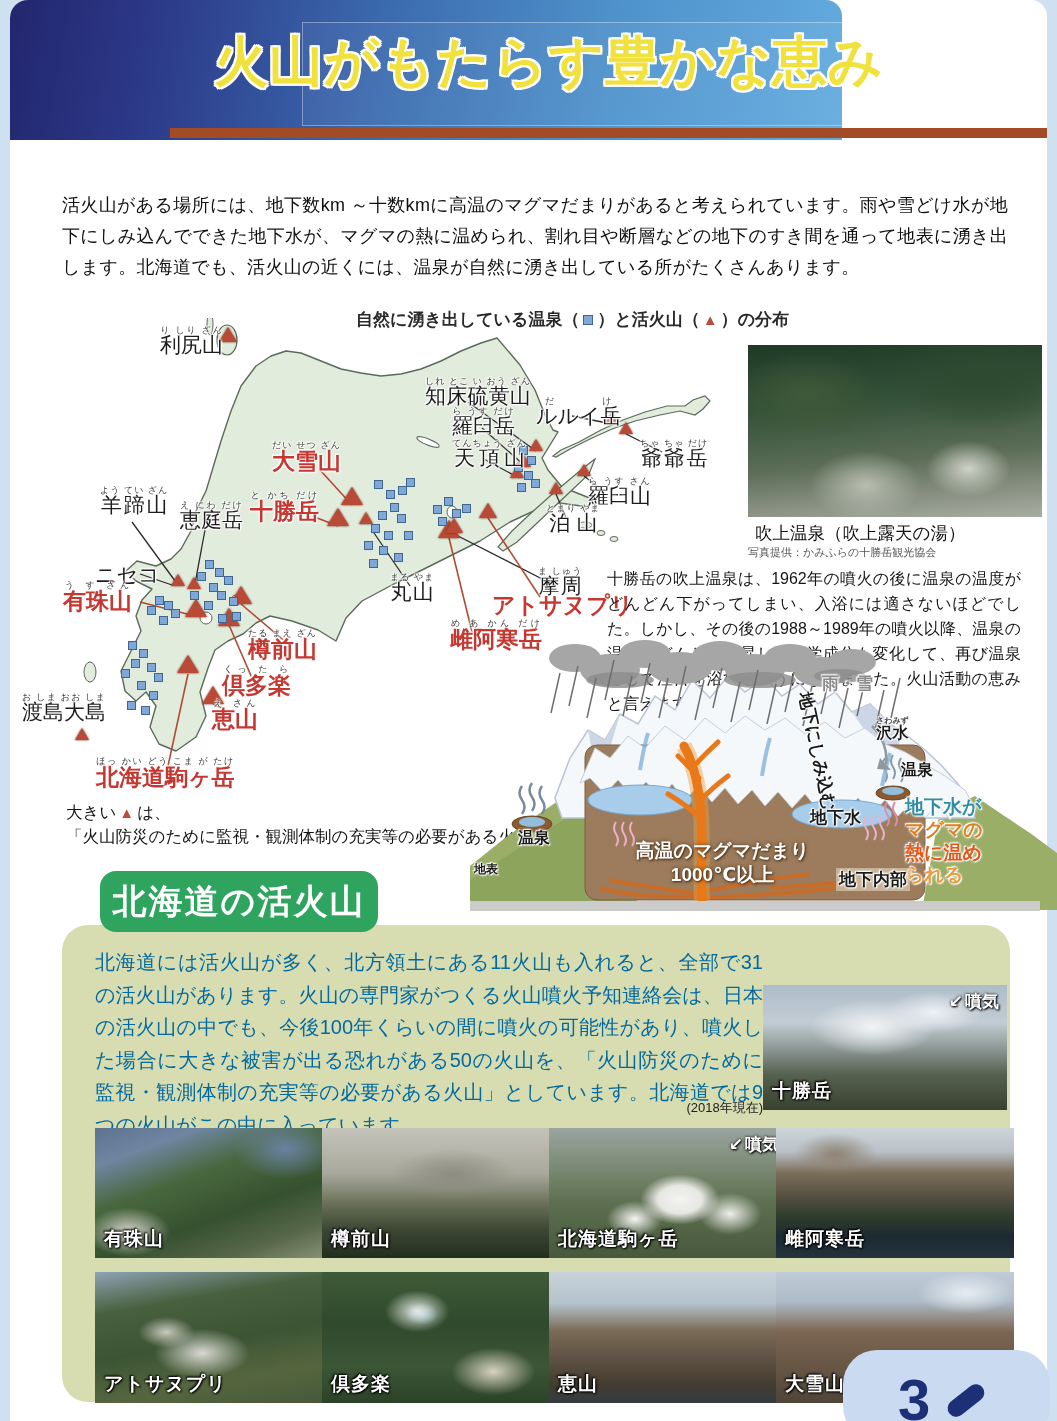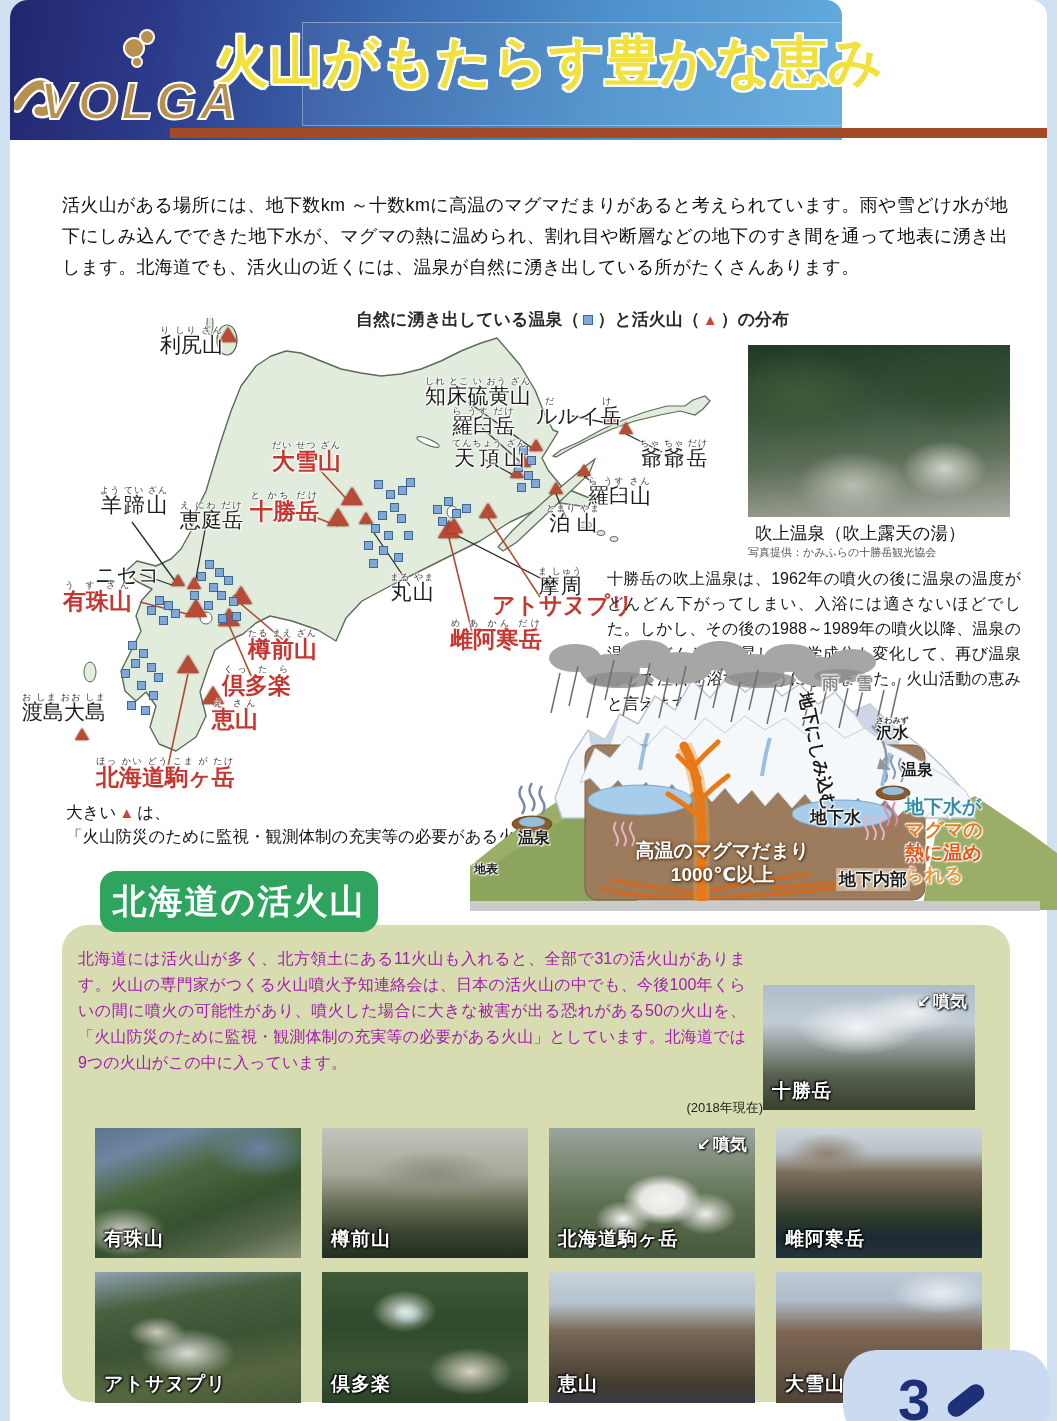--- a/index.html
+++ b/index.html
@@ -38,21 +38,21 @@
   .blk{font-size:21px;color:#1c1c1c;font-weight:500;}
   .red{font-size:23px;color:#c53832;font-weight:700;}
   .tri{position:absolute;width:0;height:0;border-style:solid;border-color:transparent;filter:drop-shadow(0 0 1px #6e2518);}
   .triL{border-width:0 11px 18px 11px;border-bottom-color:#b94a36;}
   .triM{border-width:0 9px 15px 9px;border-bottom-color:#b94a36;}
   .triS{border-width:0 7px 12px 7px;border-bottom-color:#b94a36;}
   .sq{position:absolute;width:7px;height:7px;background:#7fa8d9;border:1px solid #3f668f;}
   .map-note{position:absolute;left:66px;top:801px;font-size:16.5px;color:#141414;line-height:1.45;}
 
   
-  .ph{position:absolute;overflow:hidden;}
+  .ph{position:absolute;overflow:hidden;padding-left:32px;}
   .ph-onsen{left:748px;top:345px;width:262px;height:172px;
     background:
       radial-gradient(60px 40px at 75% 72%, #cfd2c8 0%, rgba(207,210,200,0) 70%),
       radial-gradient(80px 50px at 40% 82%, #b8bdb0 0%, rgba(184,189,176,0) 70%),
       radial-gradient(100px 60px at 20% 30%, #3f5a38 0%, rgba(63,90,56,0) 75%),
       radial-gradient(120px 70px at 80% 20%, #2e4a30 0%, rgba(46,74,48,0) 75%),
       linear-gradient(175deg,#1f3a26 0%,#35523a 35%,#5d6e58 65%,#8a9284 85%,#a9ada1 100%);}
   .onsen-cap{position:absolute;left:755px;top:521px;font-size:17.5px;color:#111;white-space:nowrap;}
   .onsen-credit{position:absolute;left:748px;top:545px;width:262px;text-align:left;font-size:11px;color:#555;}
 
@@ -75,21 +75,21 @@
   .surface-lab{left:474px;top:861px;font-size:12px;font-weight:bold;}
   .magma-lab{position:absolute;left:620px;top:839px;width:205px;text-align:center;font-size:19px;font-weight:bold;
              color:#fff;line-height:1.25;text-shadow:0 0 4px #5a3c20,1px 1px 2px #4a3018;}
   .under-lab{left:836px;top:868px;font-size:17px;font-weight:600;background:rgba(222,208,184,.65);padding:0 3px;}
   .grey-band{position:absolute;left:470px;top:901px;width:570px;height:10px;background:#cbcbcb;}
 
   
   .badge{position:absolute;left:100px;top:871px;width:278px;height:61px;background:#2fa45f;border-radius:16px;
          color:#fff;font-size:34px;font-weight:bold;text-align:center;line-height:61px;letter-spacing:2px;}
   .panel{position:absolute;left:62px;top:925px;width:948px;height:477px;background:#d7ddb0;border-radius:26px;}
-  .panel-body{position:absolute;left:78px;top:946px;width:668px;font-size:16px;line-height:1.63;color:#a21caf;
+  .panel-body{position:absolute;left:95px;top:946px;width:668px;font-size:20px;line-height:1.63;color:#0369a1;
               text-align:justify;}
   .asof{position:absolute;left:615px;top:1099px;width:148px;text-align:right;font-size:13px;color:#222;}
   .pcap{position:absolute;left:9px;bottom:6px;color:#fff;font-weight:bold;font-size:19px;letter-spacing:1px;
         text-shadow:0 0 3px #000,1px 1px 2px #000,-1px -1px 2px #000;}
   .steam-lab{position:absolute;right:8px;top:5px;color:#fff;font-weight:bold;font-size:17px;
              text-shadow:0 0 3px #000,1px 1px 2px #000;}
   .arrow-sw{font-weight:bold;margin-right:2px;}
   .arrow-sw::before{content:"↙";}
 
   .ph-tokachi{left:763px;top:985px;width:212px;height:125px;
@@ -143,30 +143,20 @@
 </head>
 <body>
 
 <div class="stage">
   <div class="page"></div>
 
   <div class="header">
     <div class="title-box"></div>
     <div class="main-title">火山がもたらす豊かな恵み</div>
     <div class="brown-bar"></div>
-    <div class="logo">
-      <svg width="235" height="108" viewBox="0 0 235 108">
-        <path d="M3,80 C16,58 27,54 35,64 C43,75 36,88 25,85" fill="none" stroke="#ffffff" stroke-width="14" stroke-linecap="round"></path>
-        <path d="M3,80 C16,58 27,54 35,64 C43,75 36,88 25,85" fill="none" stroke="#b8904f" stroke-width="9" stroke-linecap="round"></path>
-        <circle cx="120" cy="22" r="10" fill="#b8904f" stroke="#fff" stroke-width="2"></circle>
-        <circle cx="133" cy="11" r="7" fill="#b8904f" stroke="#fff" stroke-width="2"></circle>
-        <circle cx="123" cy="36" r="5" fill="#b8904f" stroke="#fff" stroke-width="2"></circle>
-        <text x="26" y="93" font-family="Liberation Sans, DejaVu Sans, sans-serif" font-size="52" font-weight="bold" font-style="italic" fill="#b8904f" stroke="#ffffff" stroke-width="2" letter-spacing="3">VOLGA</text>
-      </svg>
-    </div>
   </div>
 
   <div class="intro">活火山がある場所には、地下数km ～十数kmに高温のマグマだまりがあると考えられています。雨や雪どけ水が地下にしみ込んでできた地下水が、マグマの熱に温められ、割れ目や断層などの地下のすき間を通って地表に湧き出します。北海道でも、活火山の近くには、温泉が自然に湧き出している所がたくさんあります。</div>
 
   <div class="map-title">
     <span>自然に湧き出している温泉（</span><span class="isq"></span><span>）と活火山（</span><span class="itri"></span><span>）の分布</span>
   </div>
 
   <svg class="abs" style="left:55px;top:318px" width="660" height="475" viewBox="0 0 660 475">
 

